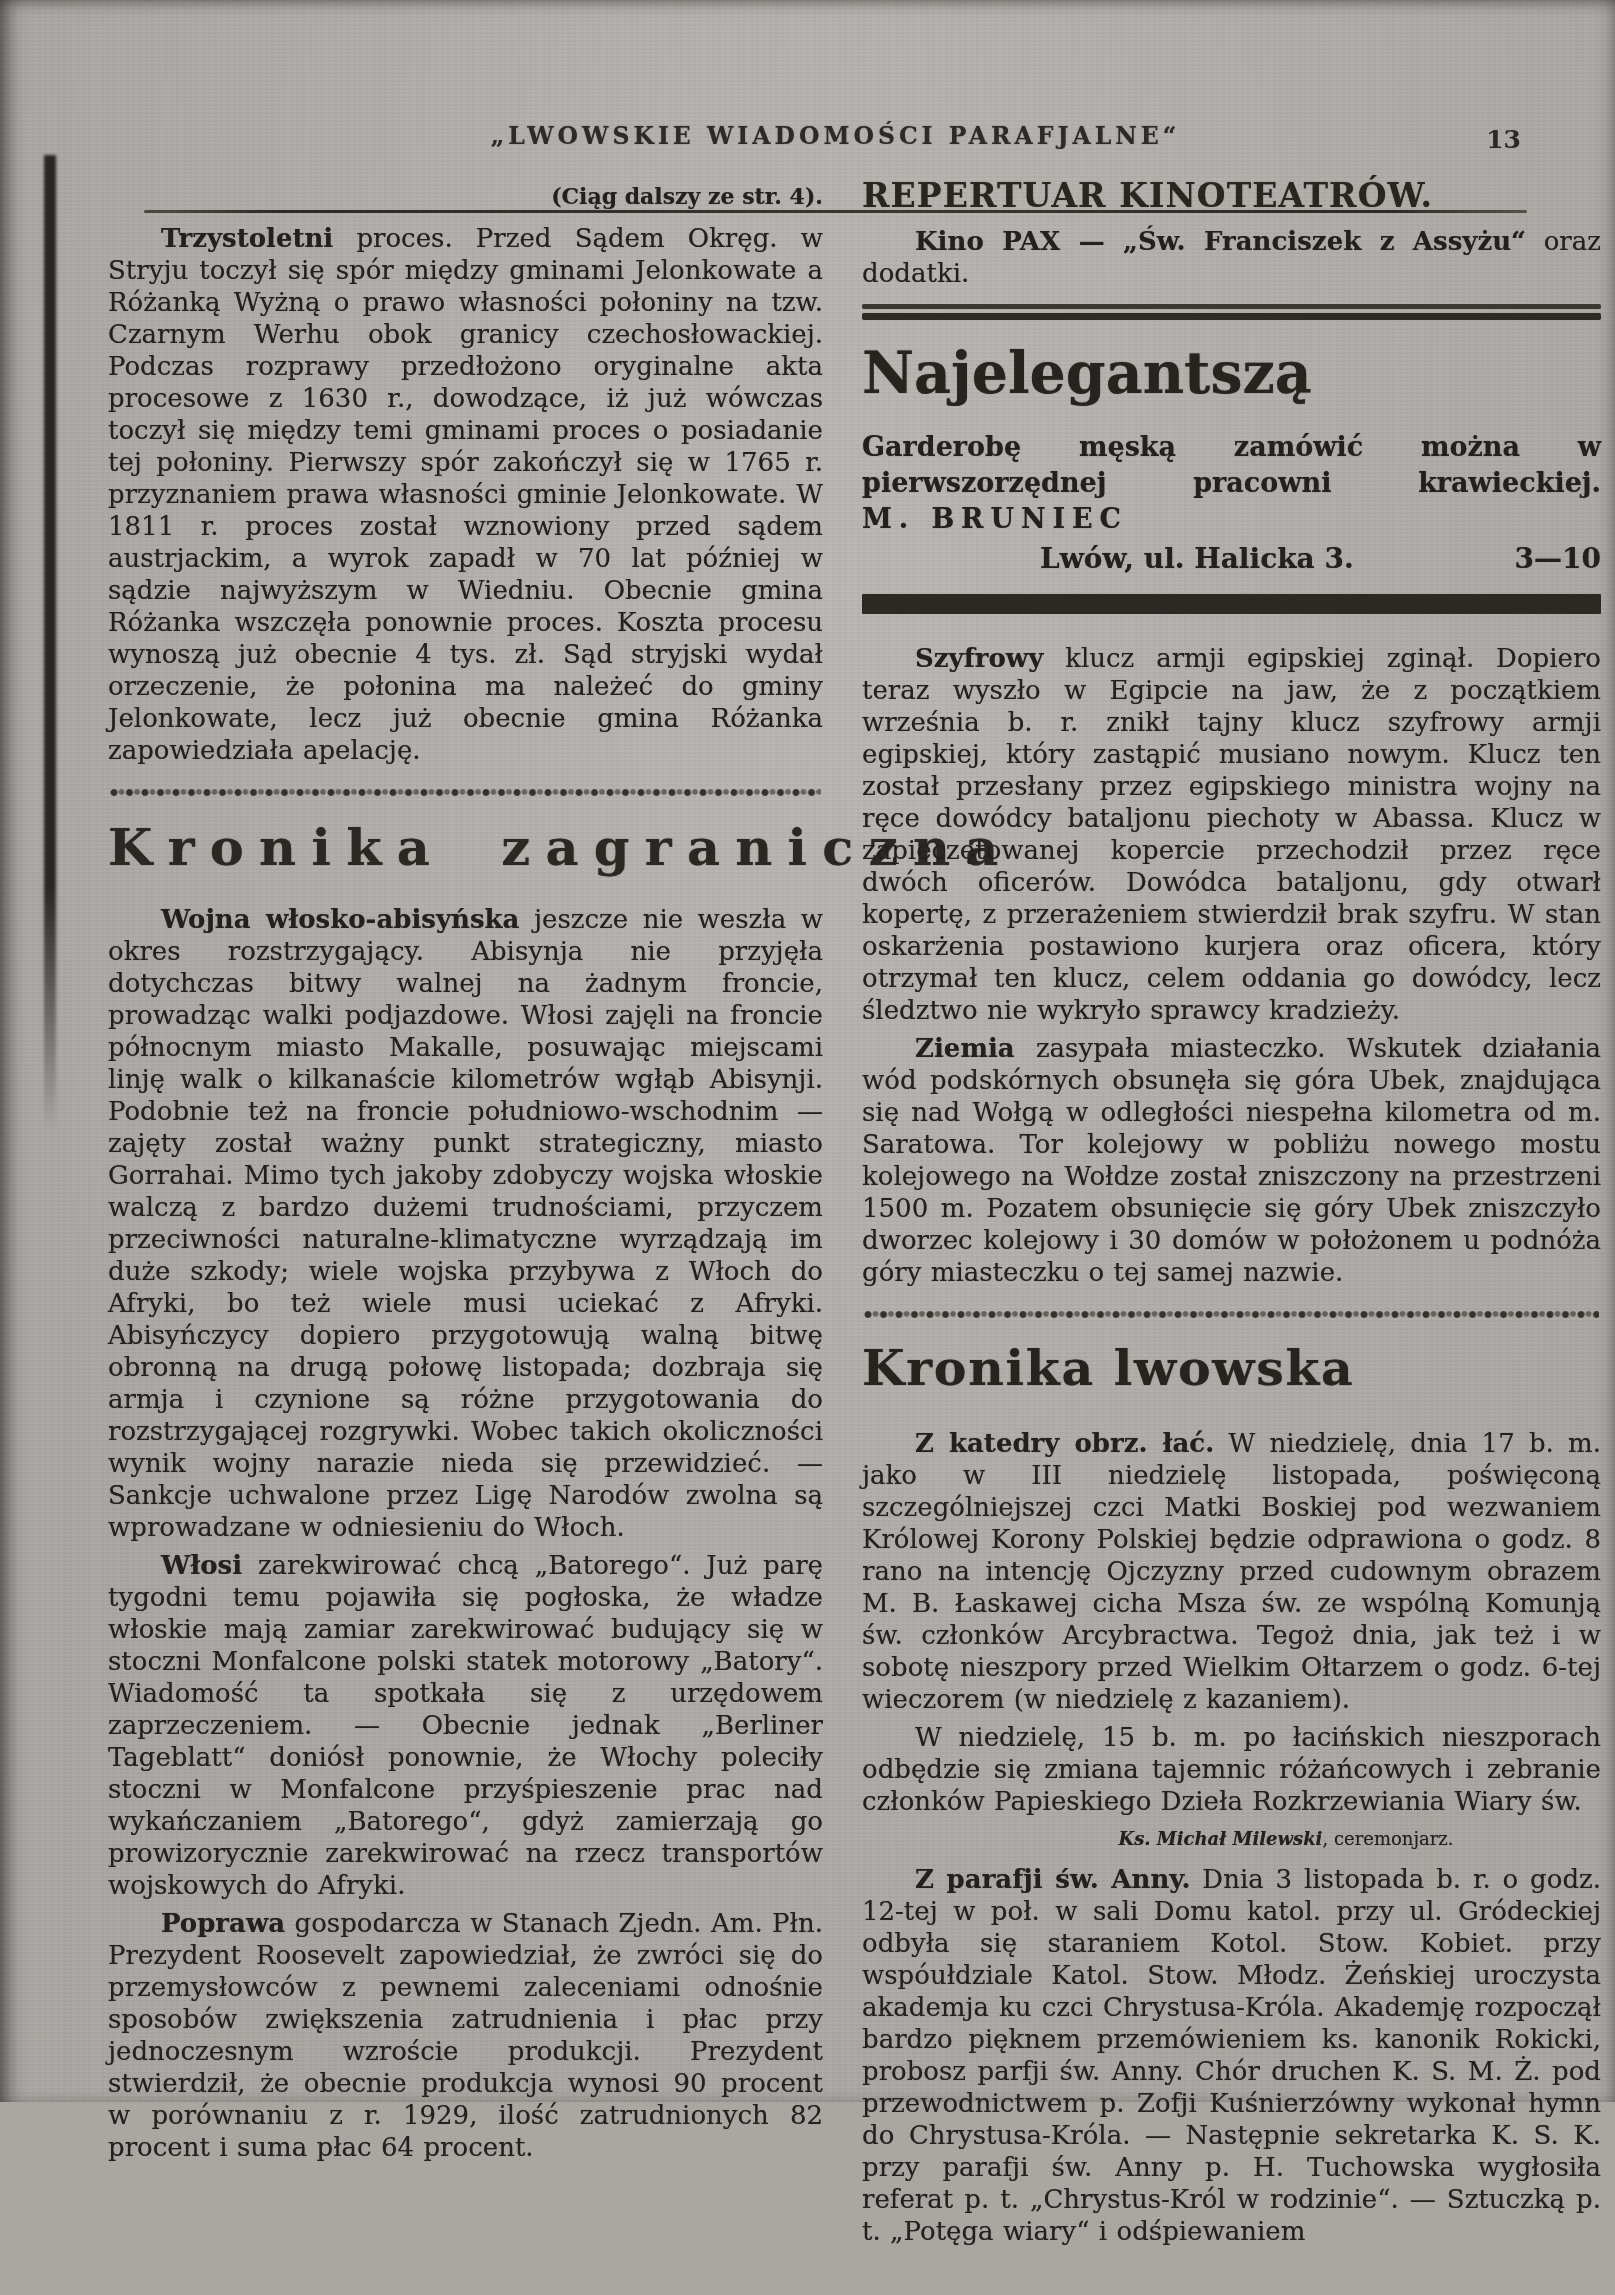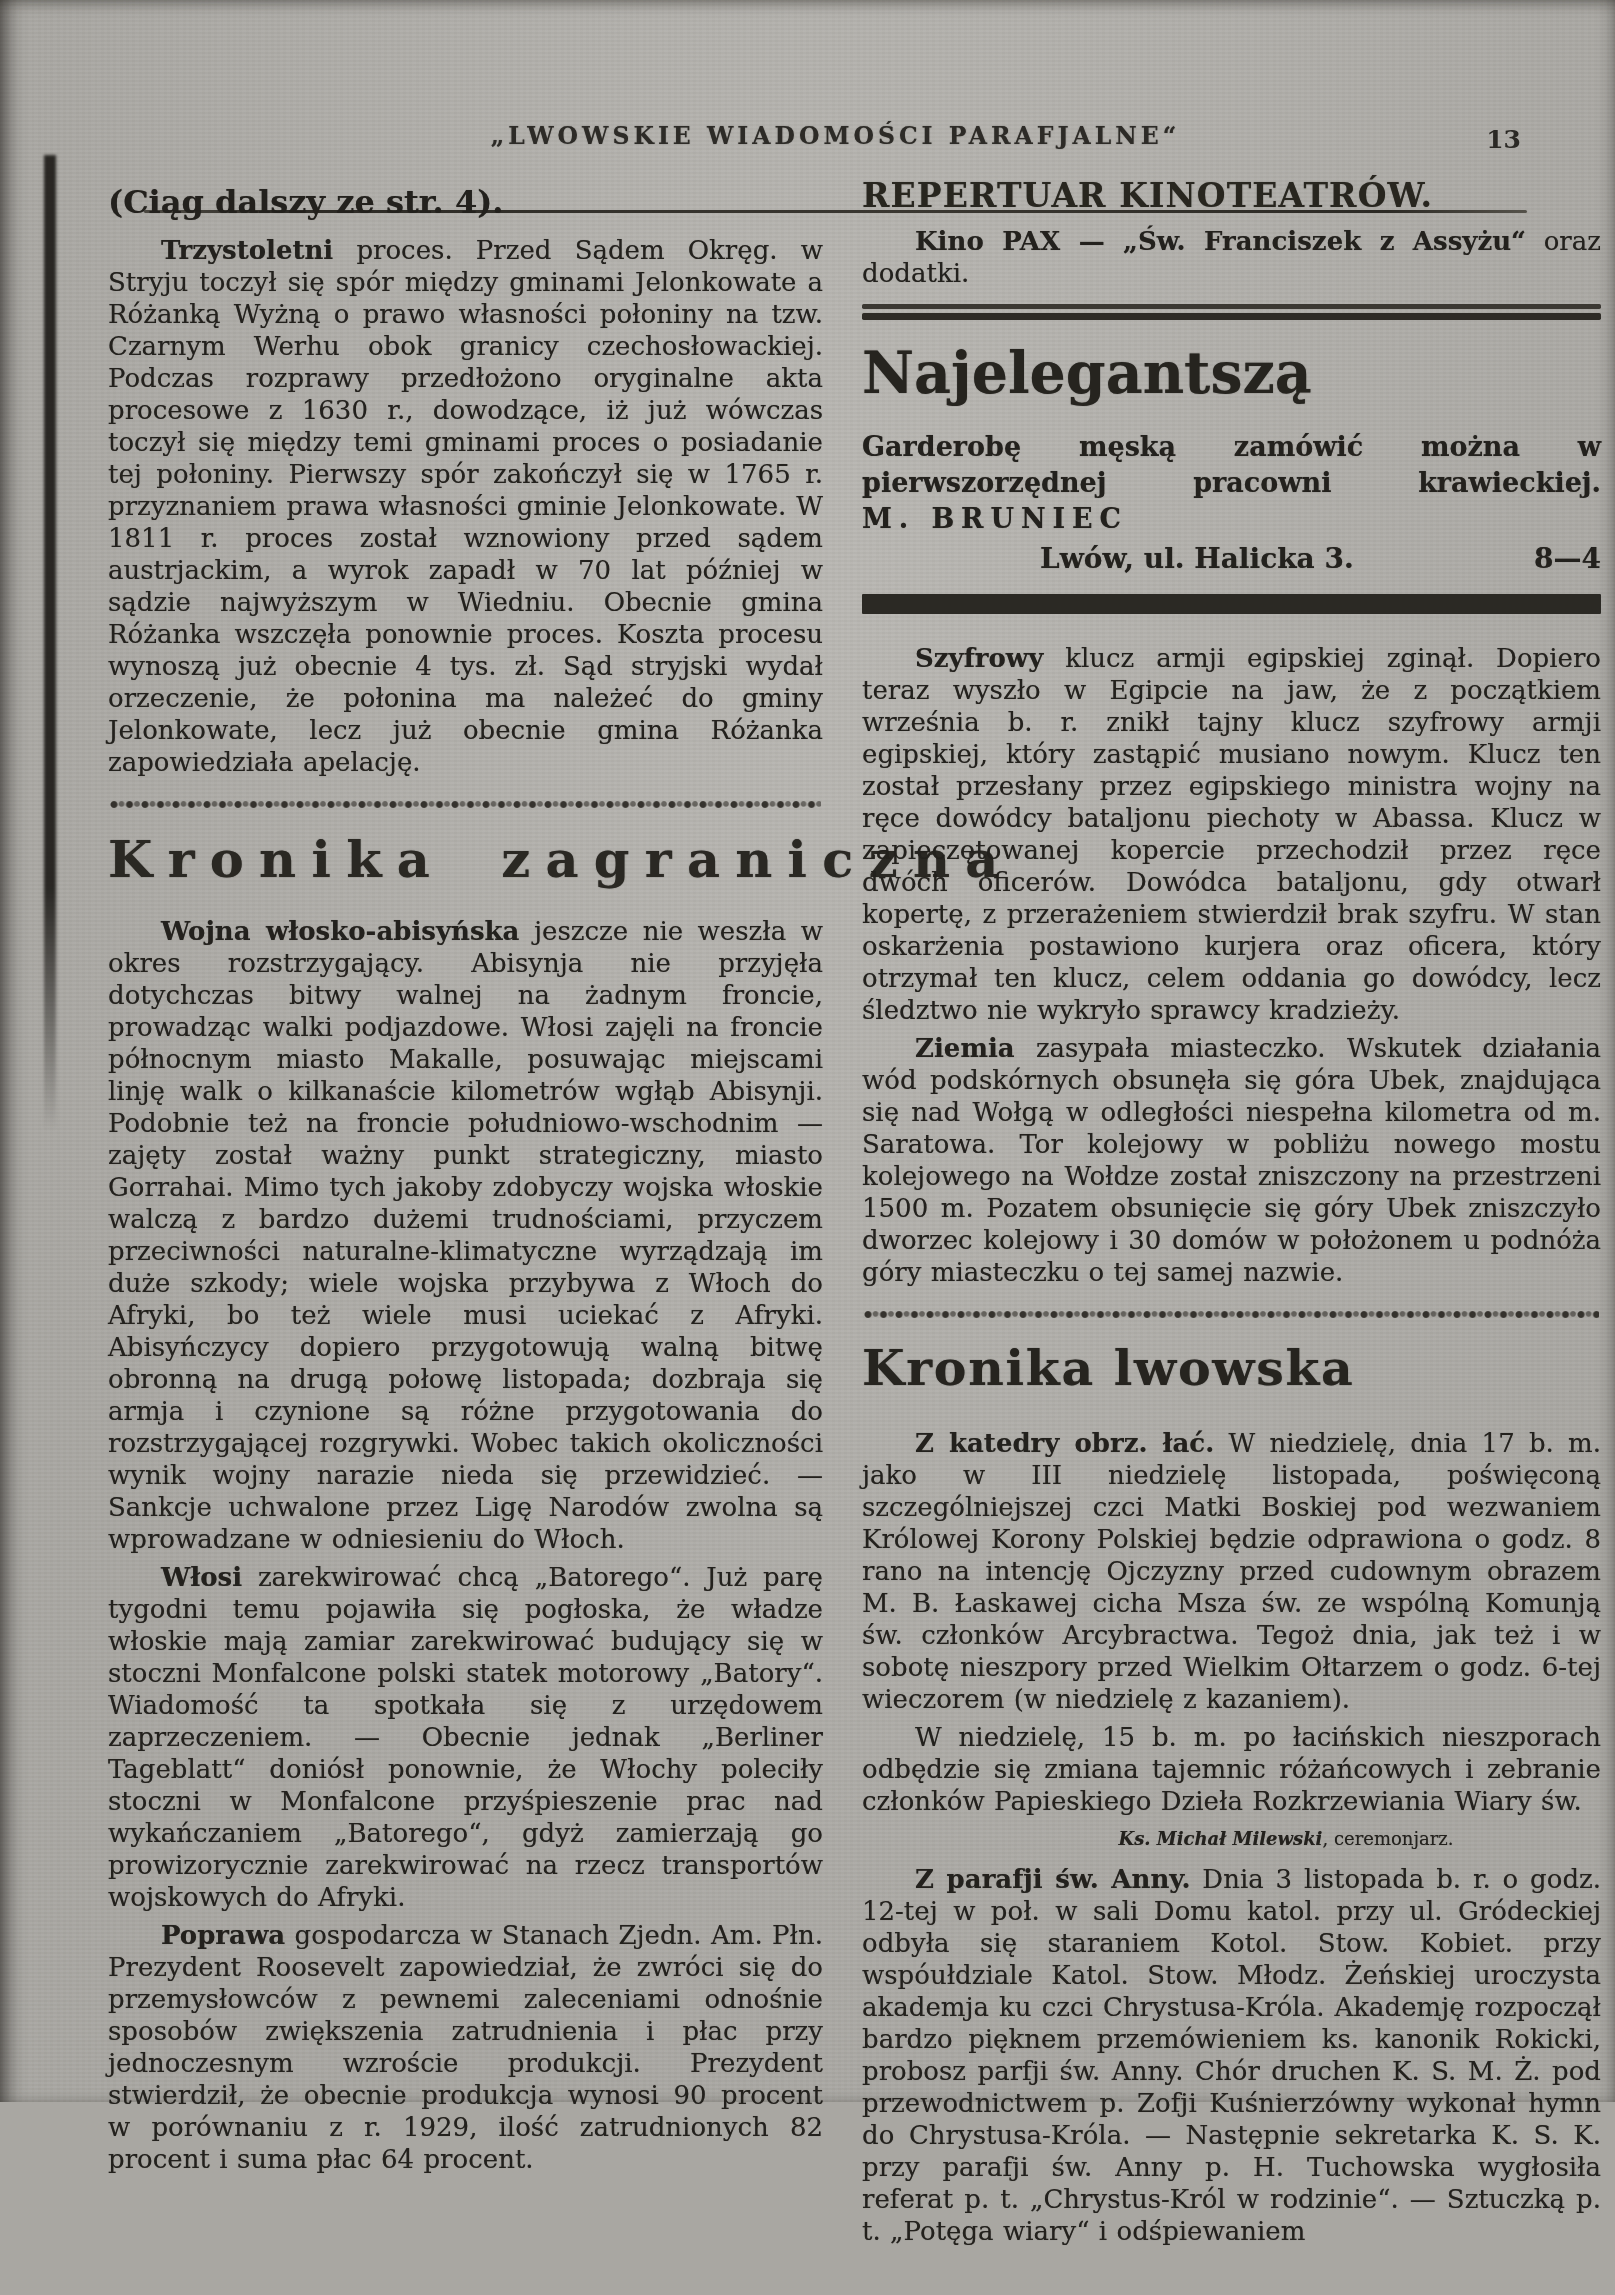--- a/index.html
+++ b/index.html
@@ -45,21 +45,21 @@
   .col-left{left:108px;top:183px;width:715px;}
   .col-right{left:862px;top:176px;width:739px;}
   p.para{
     margin:0 0 5.7px 0;font-size:26px;line-height:32px;
     text-indent:53px;
     text-shadow:0 0 0.7px rgba(25,23,20,0.45);
     word-spacing:1.1px;
   }
   p.para .lead{font-weight:bold;}
   .note{
-    text-align:left;text-indent:0;font-weight:bold;font-size:32px;margin:0 0 12.6px 0;
+    text-align:right;text-indent:0;font-weight:bold;font-size:22px;margin:0 0 12.6px 0;
     text-shadow:0 0 0.7px rgba(25,23,20,0.45);
   }
   
   .ornament{
     height:15px;margin:19.5px 2.3px 17px 2.3px;
     background-image:
       radial-gradient(circle at 4px 7.5px, rgba(40,37,32,0.9) 0 2.9px, rgba(40,37,32,0) 4px),
       radial-gradient(circle at 11.5px 6.9px, rgba(40,37,32,0.55) 0 2.3px, rgba(40,37,32,0) 3.4px);
     background-size:15.5px 15px, 15.5px 15px;
     background-repeat:repeat-x;
@@ -142,21 +142,21 @@
     <div class="double-rule">
       <div class="r1"></div>
       <div class="r2"></div>
     </div>
 
     <div>
       <div class="ad-headline">Najelegantszą</div>
       <p class="ad-body"><span>Garderobę męską zamówić można w pierwszorzędnej pracowni krawieckiej.</span> <span class="ad-brand">M. BRUNIEC</span></p>
       <div class="ad-address-row">
         <span>Lwów, ul. Halicka 3.</span>
-        <span>8—4</span>
+        <span>3—10</span>
       </div>
     </div>
 
     <div class="thick-bar"></div>
 
     <p class="para"><b class="lead">Szyfrowy</b><span> klucz armji egipskiej zginął. Dopiero teraz wyszło w Egipcie na jaw, że z początkiem września b. r. znikł tajny klucz szyfrowy armji egipskiej, który zastąpić musiano nowym. Klucz ten został przesłany przez egipskiego ministra wojny na ręce dowódcy bataljonu piechoty w Abassa. Klucz w zapieczętowanej kopercie przechodził przez ręce dwóch oficerów. Dowódca bataljonu, gdy otwarł kopertę, z przerażeniem stwierdził brak szyfru. W stan oskarżenia postawiono kurjera oraz oficera, który otrzymał ten klucz, celem oddania go dowódcy, lecz śledztwo nie wykryło sprawcy kradzieży.</span></p>
 
     <p class="para"><b class="lead">Ziemia</b><span> zasypała miasteczko. Wskutek działania wód podskórnych obsunęła się góra Ubek, znajdująca się nad Wołgą w odległości niespełna kilometra od m. Saratowa. Tor kolejowy w pobliżu nowego mostu kolejowego na Wołdze został zniszczony na przestrzeni 1500 m. Pozatem obsunięcie się góry Ubek zniszczyło dworzec kolejowy i 30 domów w położonem u podnóża góry miasteczku o tej samej nazwie.</span></p>
 
     <div class="ornament"></div>

